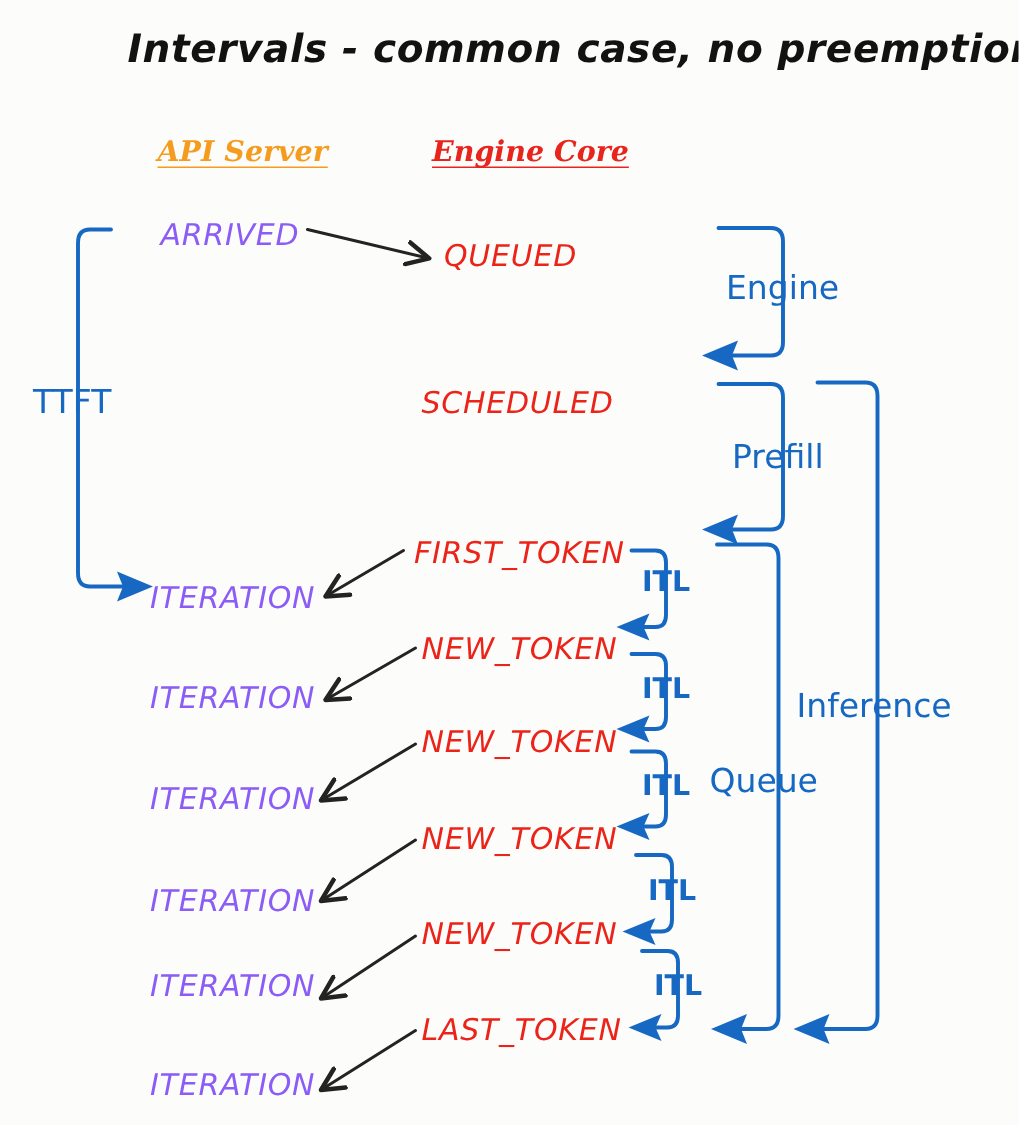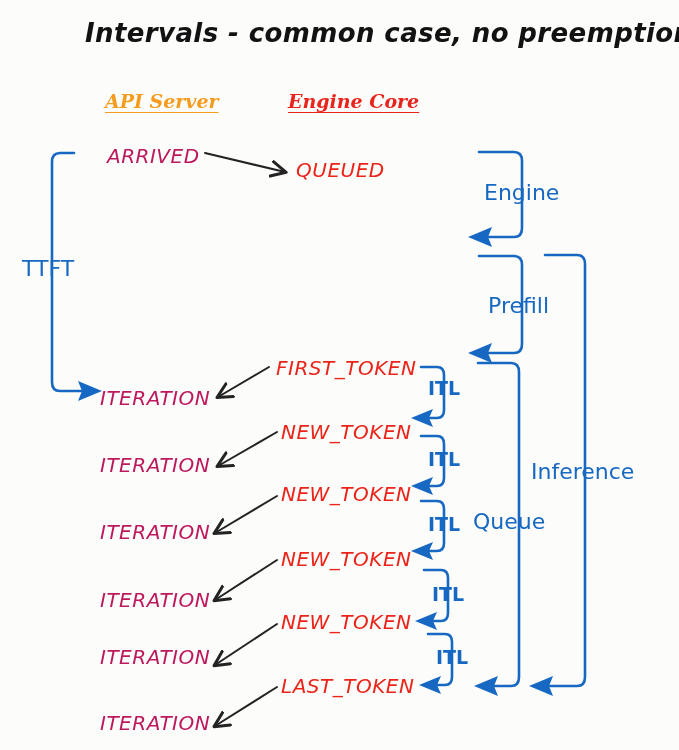--- a/index.html
+++ b/index.html
@@ -29,21 +29,21 @@
     text-underline-offset:4px;
   }
   .colhead.api{color:#F59C1E;}
   .colhead.engine{color:#E8241C;}
 
   .state{
     font-family:"DejaVu Sans", sans-serif;
     font-style:italic;font-weight:400;
     font-size:20px;letter-spacing:.5px;
   }
-  .state.orange{color:#be185d;}
+  .state.orange{color:#8b5cf6;}
   .state.red{color:#EB2318;}
 
   .bluelabel{
     font-family:"DejaVu Sans", sans-serif;
     font-style:normal;font-weight:400;
     font-size:22px;color:#1668C2;
   }
   .bluelabel.small{font-size:19px;font-weight:bold;}
 </style>
 </head>
@@ -109,20 +109,21 @@
 
   <div class="lbl state orange" style="left:107px;top:146px;">ARRIVED</div>
   <div class="lbl state orange" style="left:100px;top:388px;">ITERATION</div>
   <div class="lbl state orange" style="left:100px;top:455px;">ITERATION</div>
   <div class="lbl state orange" style="left:100px;top:522px;">ITERATION</div>
   <div class="lbl state orange" style="left:100px;top:590px;">ITERATION</div>
   <div class="lbl state orange" style="left:100px;top:647px;">ITERATION</div>
   <div class="lbl state orange" style="left:100px;top:713px;">ITERATION</div>
 
   <div class="lbl state red" style="left:296px;top:160px;">QUEUED</div>
+  <div class="lbl state red" style="left:281px;top:258px;">SCHEDULED</div>
   <div class="lbl state red" style="left:256px;top:358px;margin-left:20px;">FIRST_TOKEN</div>
   <div class="lbl state red" style="left:281px;top:422px;">NEW_TOKEN</div>
   <div class="lbl state red" style="left:281px;top:484px;">NEW_TOKEN</div>
   <div class="lbl state red" style="left:281px;top:549px;">NEW_TOKEN</div>
   <div class="lbl state red" style="left:281px;top:612px;">NEW_TOKEN</div>
   <div class="lbl state red" style="left:281px;top:676px;">LAST_TOKEN</div>
 
   <div class="lbl bluelabel" style="left:22px;top:258px;">TTFT</div>
   <div class="lbl bluelabel" style="left:484px;top:182px;">Engine</div>
   <div class="lbl bluelabel" style="left:488px;top:295px;">Prefill</div>

